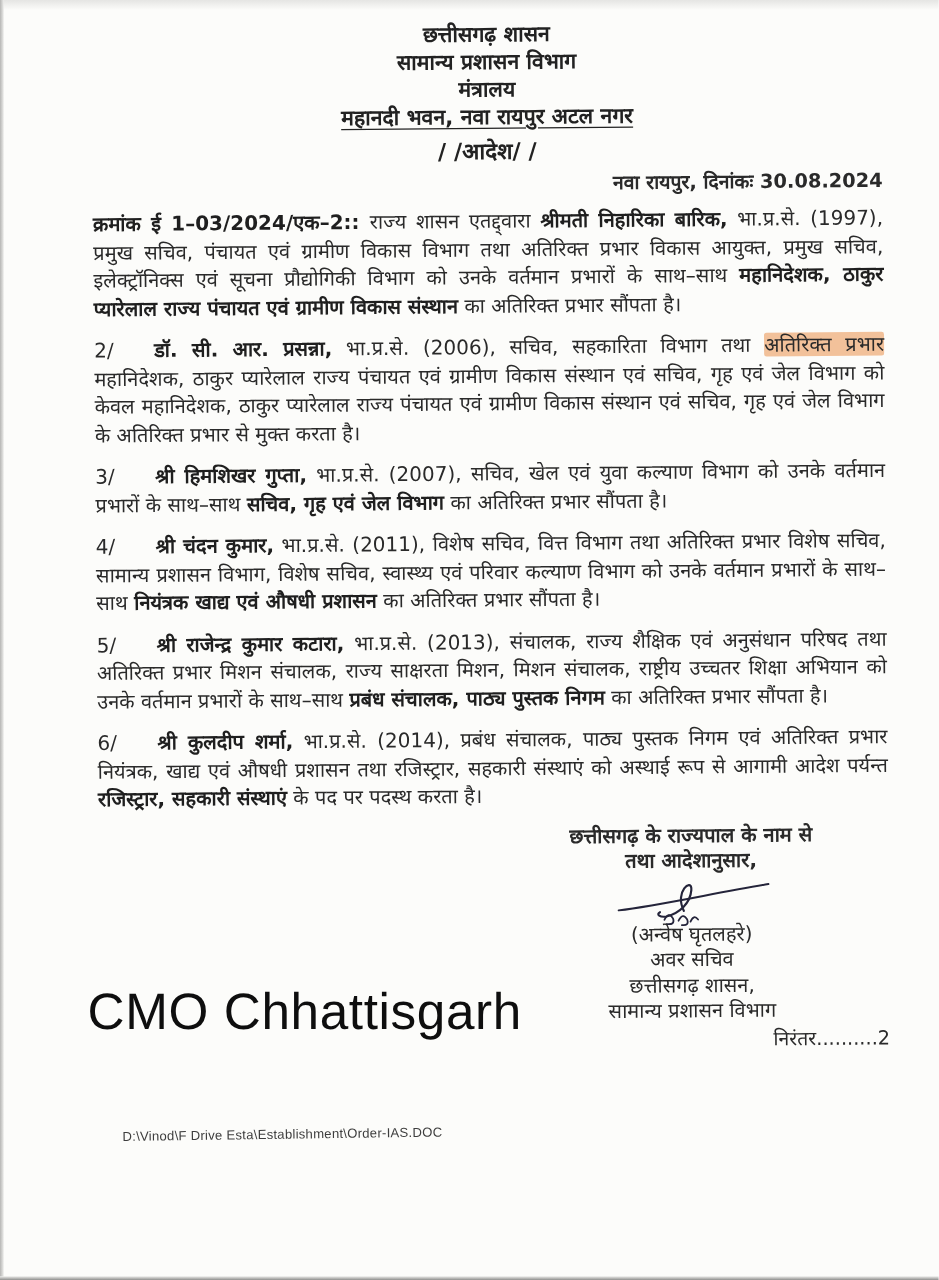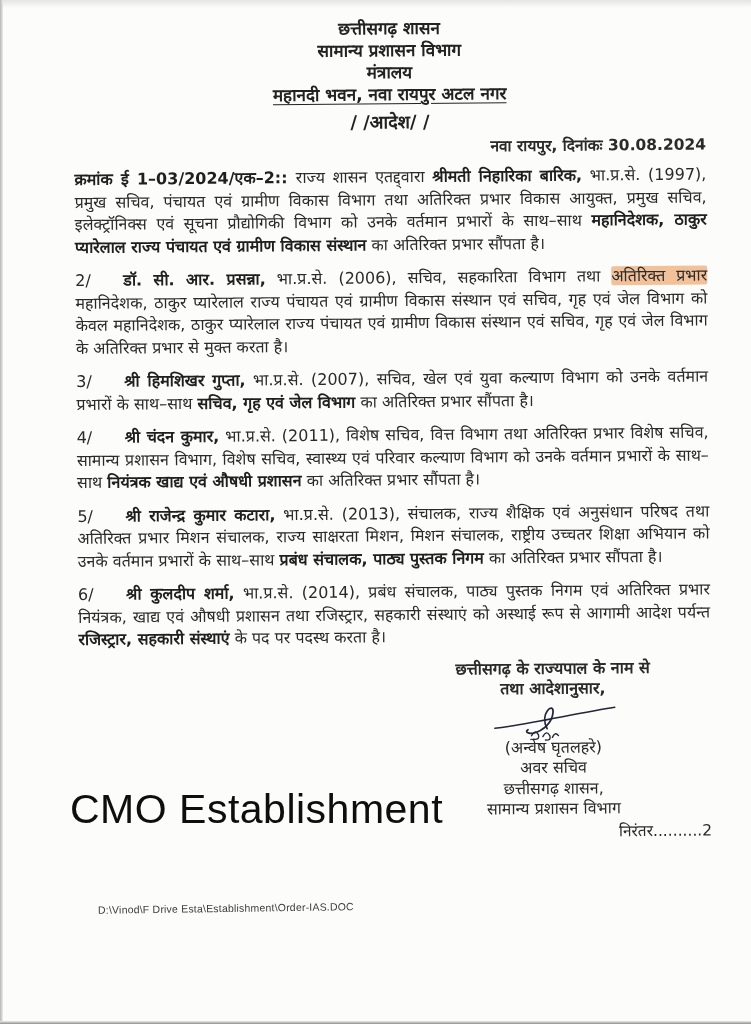--- a/index.html
+++ b/index.html
@@ -100,14 +100,14 @@
     </svg>
     <div>(अन्वेष घृतलहरे)</div>
     <div>अवर सचिव</div>
     <div>छत्तीसगढ़ शासन,</div>
     <div>सामान्य प्रशासन विभाग</div>
   </div>
 
   <div class="continued">निरंतर..........2</div>
 </div>
 
-<div class="watermark">CMO Establishment</div>
+<div class="watermark">CMO Chhattisgarh</div>
 <div class="filepath">D:\Vinod\F Drive Esta\Establishment\Order-IAS.DOC</div>
 
 </body></html>

